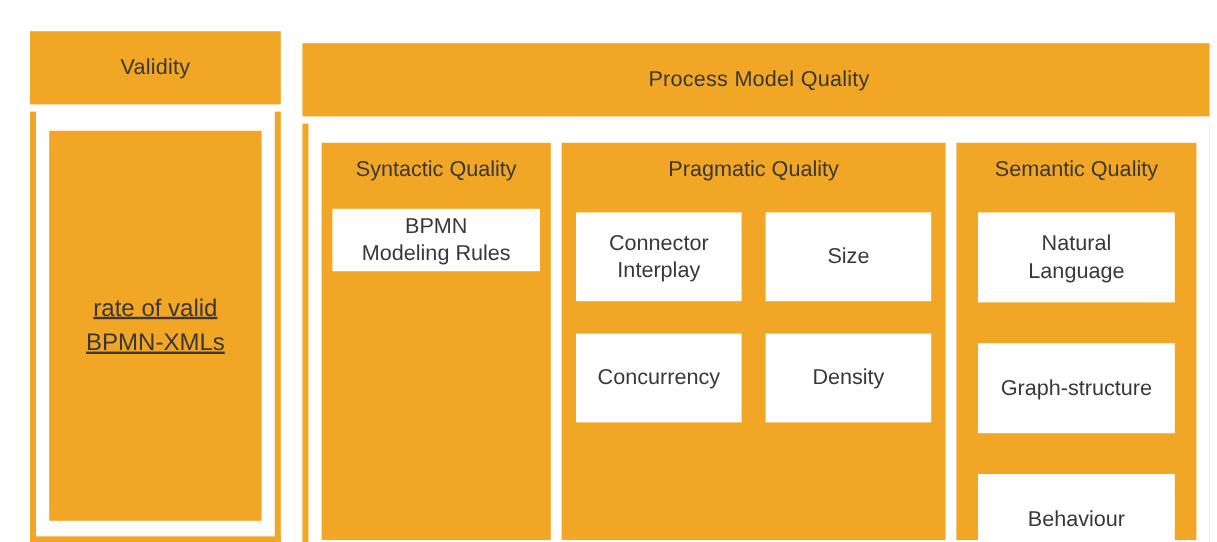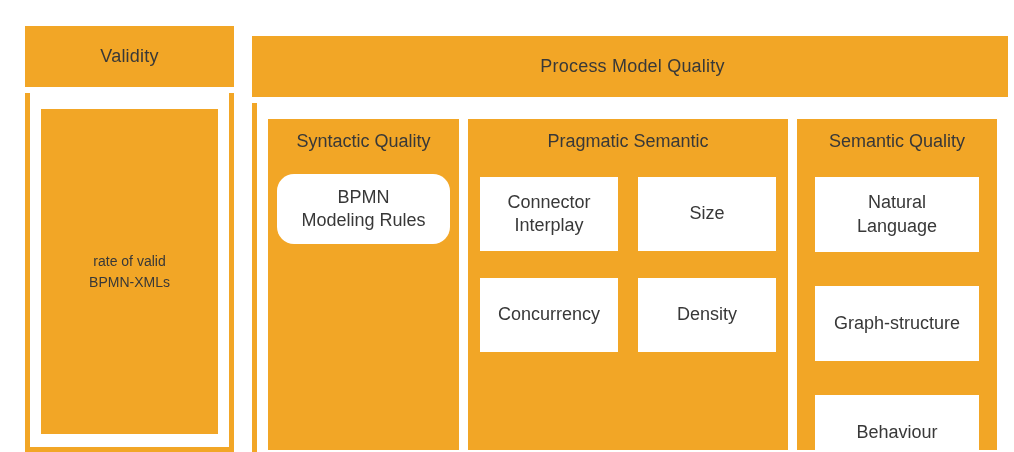--- a/index.html
+++ b/index.html
@@ -47,22 +47,23 @@
     min-height: 0;
   }
   .metric-box {
     flex: 1;
     background: var(--orange);
     display: flex;
     align-items: center;
     justify-content: center;
     text-align: center;
     white-space: pre-line;
-    font-size: 14px;
+    font-size: 20px;
     line-height: 1.45;
+    text-decoration: underline;
   }
   .pmq-body {
     justify-content: space-between;
   }
   .subpanel {
     background: var(--orange);
     padding: 6px;
     display: flex;
     flex-direction: column;
     height: 100%;
@@ -81,21 +82,21 @@
   .label-box {
     background: var(--white);
     display: flex;
     align-items: center;
     justify-content: center;
     text-align: center;
     white-space: pre-line;
     font-size: 18px;
     line-height: 1.3;
   }
-  .subpanel-syntactic .label-box { height: 70px; border-radius: 17px; }
+  .subpanel-syntactic .label-box { height: 52px; }
   .grid-2col {
     display: grid;
     grid-template-columns: 1fr 1fr;
     gap: 21px 14px;
     align-content: start;
   }
   .grid-2col .label-box { height: 74px; }
   .stack {
     display: flex;
     flex-direction: column;
@@ -121,21 +122,21 @@
     <div class="panel-header">Process Model Quality</div>
     <div class="panel-body pmq-body">
 
       <div class="subpanel subpanel-syntactic">
         <div class="subpanel-title">Syntactic Quality</div>
         <div class="label-box">BPMN
 Modeling Rules</div>
       </div>
 
       <div class="subpanel subpanel-pragmatic">
-        <div class="subpanel-title">Pragmatic Semantic</div>
+        <div class="subpanel-title">Pragmatic Quality</div>
         <div class="grid-2col">
           <div class="label-box">Connector
 Interplay</div>
           <div class="label-box">Size</div>
           <div class="label-box">Concurrency</div>
           <div class="label-box">Density</div>
         </div>
       </div>
 
       <div class="subpanel subpanel-semantic">

